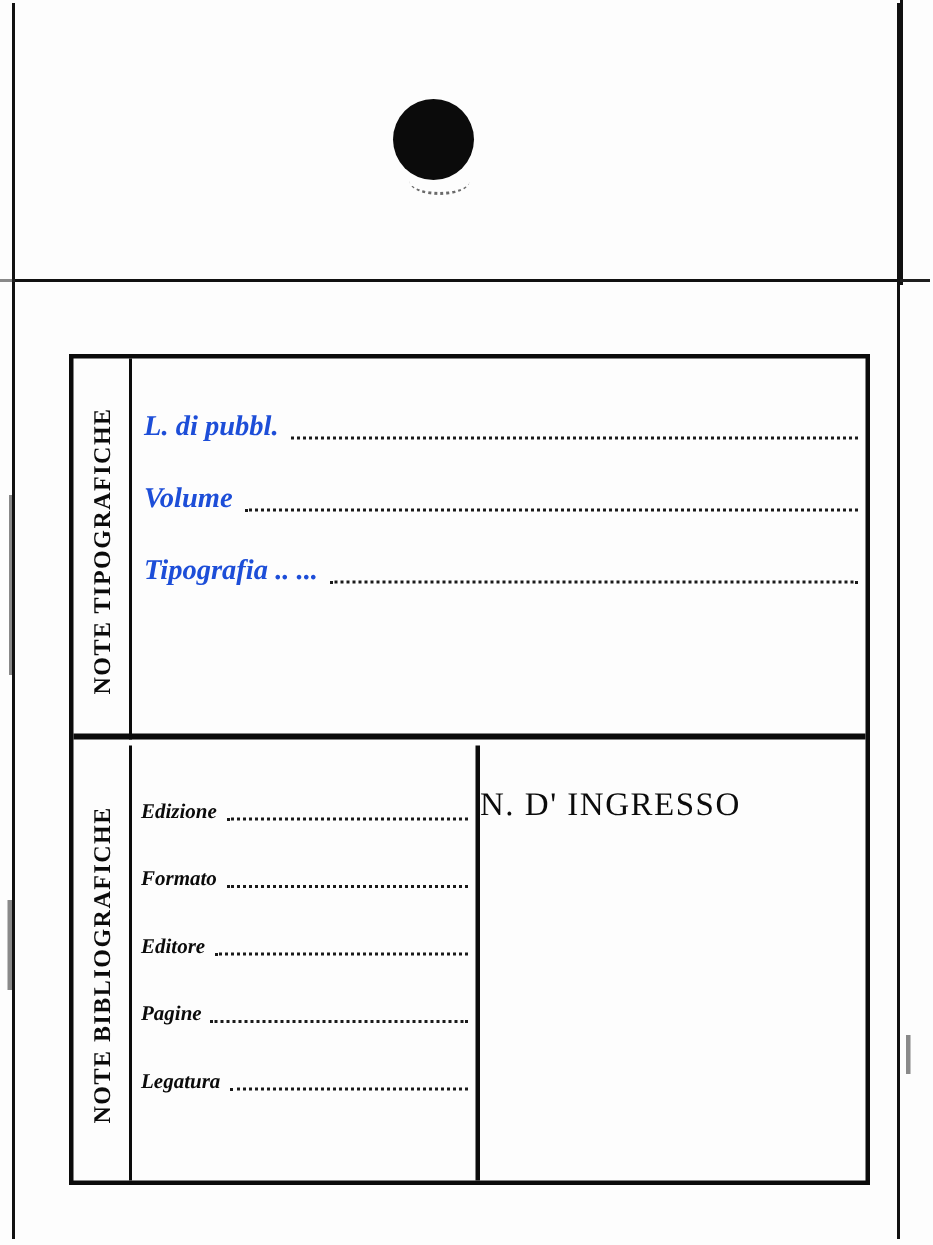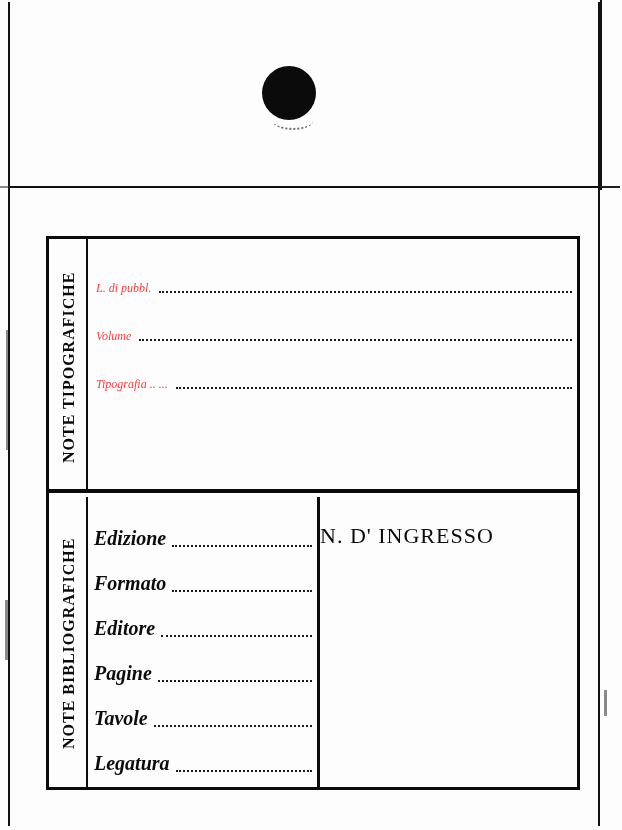--- a/index.html
+++ b/index.html
@@ -178,23 +178,23 @@
     width: 476px;
     height: 234px;
   }
   .row {
     display: flex;
     align-items: flex-end;
     height: 48px;
   }
   .row .lbl {
     font-style: italic;
-    font-weight: normal;
-    font-size: 12px;
-    color: #ef4444;
+    font-weight: bold;
+    font-size: 19px;
+    color: #1d4ed8;
     white-space: nowrap;
     padding-bottom: 4px;
   }
   .row .dots {
     flex: 1;
     margin-left: 8px;
     margin-bottom: 7px;
     border-bottom: 2px dotted #1a1a1a;
     height: 1px;
   }
@@ -208,21 +208,21 @@
     height: 272px;
   }
   .brow {
     display: flex;
     align-items: flex-end;
     height: 45px;
   }
   .brow .lbl {
     font-style: italic;
     font-weight: bold;
-    font-size: 20px;
+    font-size: 14px;
     color: #0b0b0b;
     white-space: nowrap;
     padding-bottom: 3px;
     text-align: right;
   }
   .brow .dots {
     flex: 1;
     margin-left: 6px;
     margin-bottom: 6px;
     border-bottom: 2px dotted #1a1a1a;
@@ -307,24 +307,20 @@
     <div class="brow">
       <span class="lbl">Editore</span>
       <span class="dots"></span>
     </div>
 
     <div class="brow">
       <span class="lbl">Pagine</span>
       <span class="dots"></span>
     </div>
 
-    <div class="brow">
-      <span class="lbl">Tavole</span>
-      <span class="dots"></span>
-    </div>
 
     <div class="brow">
       <span class="lbl">Legatura</span>
       <span class="dots"></span>
     </div>
   </div>
 
   <div class="ingresso">
     <div class="title">N.  D' INGRESSO</div>
   </div>

